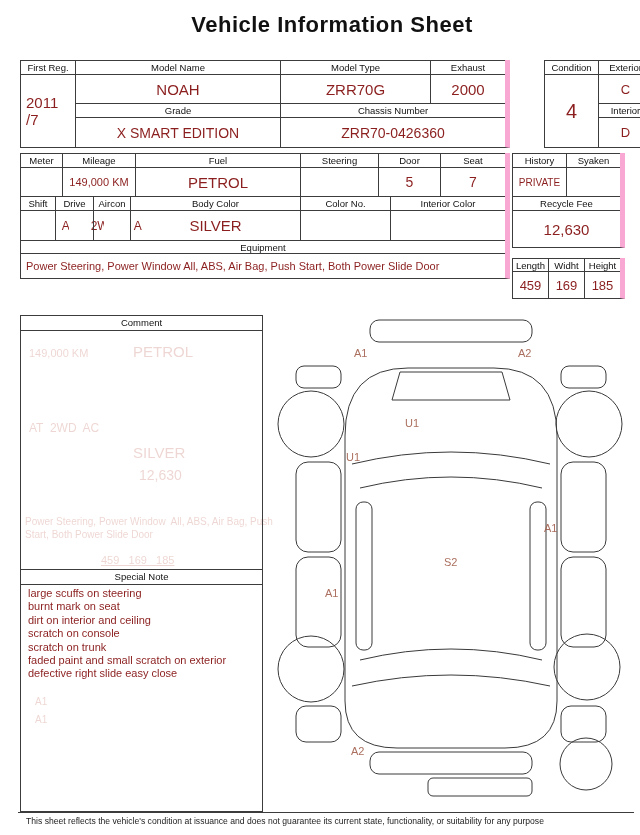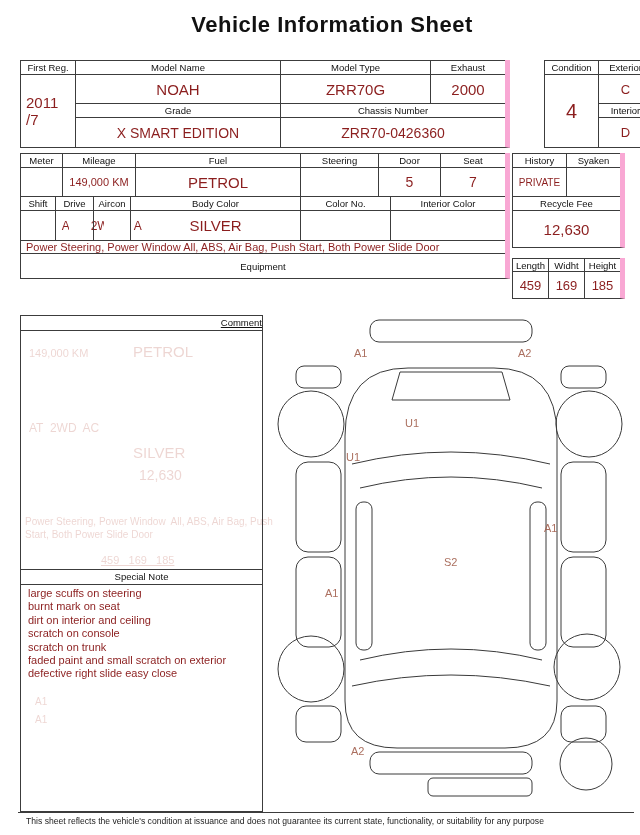--- a/index.html
+++ b/index.html
@@ -8,21 +8,21 @@
   .tbl{position:absolute;display:grid;background:#fff;border-right:5px solid #f9a8d4;border-bottom:1px solid #3c3c3c;}
   .tbl.noB{border-bottom:none;}
   .c{box-sizing:border-box;border-left:1px solid #3c3c3c;border-top:1px solid #3c3c3c;display:flex;align-items:center;justify-content:center;overflow:hidden;white-space:nowrap;}
   .h{font-size:9.5px;color:#111;}
   .v{color:#8b1e1e;}
   .fs20{font-size:20px;} .fs15{font-size:15px;} .fs14{font-size:14px;} .fs13{font-size:13px;}
   .fs12{font-size:12px;padding-left:48px;} .fs11{font-size:11px;} .fs10{font-size:10px;}
   .left{justify-content:flex-start;padding-left:5px;}
   .firstreg{flex-direction:column;align-items:flex-start;padding-left:5px;line-height:1.15;font-size:15px;}
   .commentbox{position:absolute;left:20px;top:315px;width:241px;height:495px;border:1px solid #3c3c3c;background:#fff;}
-  .commenth{position:absolute;left:0;top:0;width:100%;height:14px;border-bottom:1px solid #3c3c3c;text-align:right;font-size:9.5px;line-height:14px;text-decoration:underline;}
+  .commenth{position:absolute;left:0;top:0;width:100%;height:14px;border-bottom:1px solid #3c3c3c;text-align:center;font-size:9.5px;line-height:14px;}
   .specialh{position:absolute;left:0;top:253px;width:100%;height:14px;border-top:1px solid #3c3c3c;border-bottom:1px solid #3c3c3c;text-align:center;font-size:9.5px;line-height:14px;background:rgba(255,255,255,.6);}
   .notes{position:absolute;left:7px;top:271px;right:4px;color:#8b1e1e;font-size:11px;line-height:13.4px;}
   .notes div{white-space:normal;}
   .ghost{position:absolute;color:#b2493a;opacity:.22;white-space:pre;pointer-events:none;}
   .diagram{position:absolute;left:268px;top:316px;}
   .footline{position:absolute;left:18px;top:812px;width:616px;border-top:1px solid #3c3c3c;}
   .footer{position:absolute;left:0;top:816px;width:570px;text-align:center;font-size:8.6px;color:#222;}
 </style>
 </head>
 <body>
@@ -82,22 +82,22 @@
     <div class="c h">Interior Color</div>
     <div class="c v fs12">AT</div>
     <div class="c v fs12">2WD</div>
     <div class="c v fs12">AC</div>
     <div class="c v fs15">SILVER</div>
     <div class="c v fs12"></div>
     <div class="c v fs12"></div>
   </div>
 
   <div class="tbl" style="left:20px;top:240px;grid-template-columns:485px;grid-template-rows:13px 25px;">
+    <div class="c h">Equipment</div>
     <div class="c v fs11 left">Power Steering, Power Window  All, ABS, Air Bag, Push Start, Both Power Slide Door</div>
-    <div class="c h">Equipment</div>
   </div>
 
   <div class="tbl" style="left:512px;top:153px;grid-template-columns:54px 54px;grid-template-rows:14px 29px 14px 37px;">
     <div class="c h" style="grid-area:1/1">History</div>
     <div class="c h" style="grid-area:1/2">Syaken</div>
     <div class="c v fs10" style="grid-area:2/1">PRIVATE</div>
     <div class="c v fs10" style="grid-area:2/2"></div>
     <div class="c h" style="grid-area:3/1/4/3">Recycle Fee</div>
     <div class="c v fs15" style="grid-area:4/1/5/3">12,630</div>
   </div>

